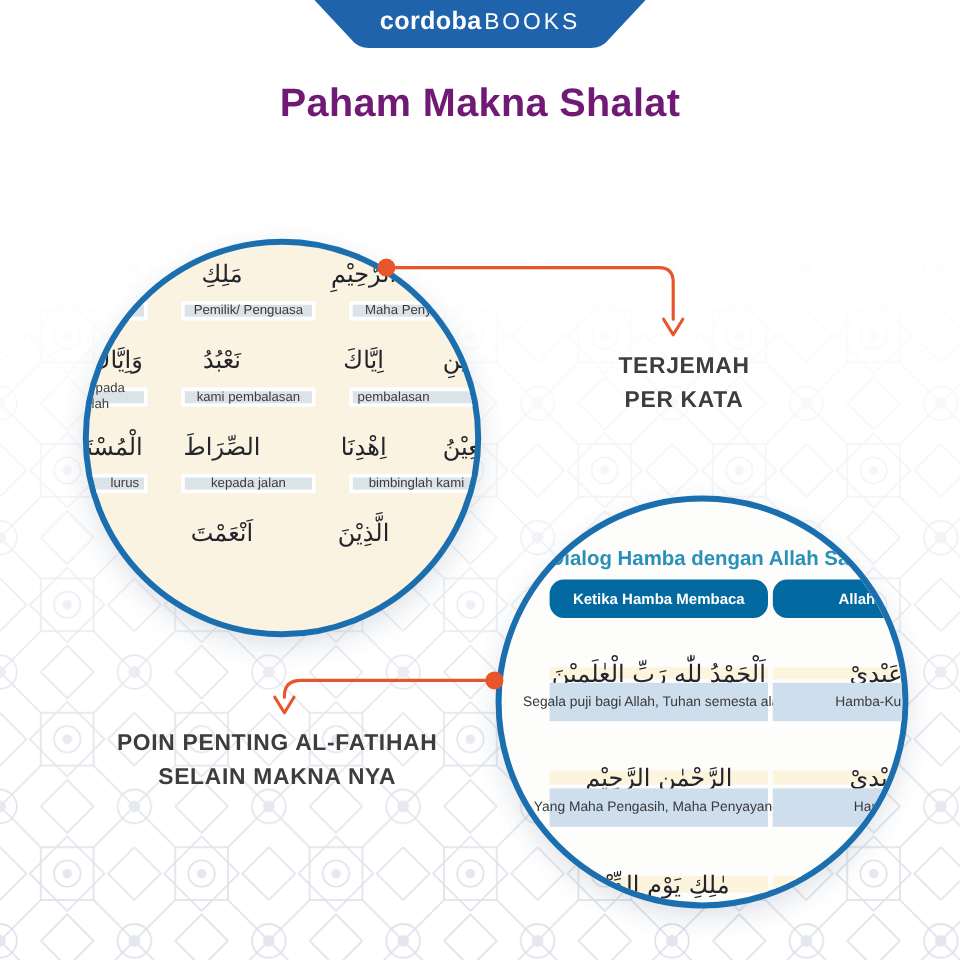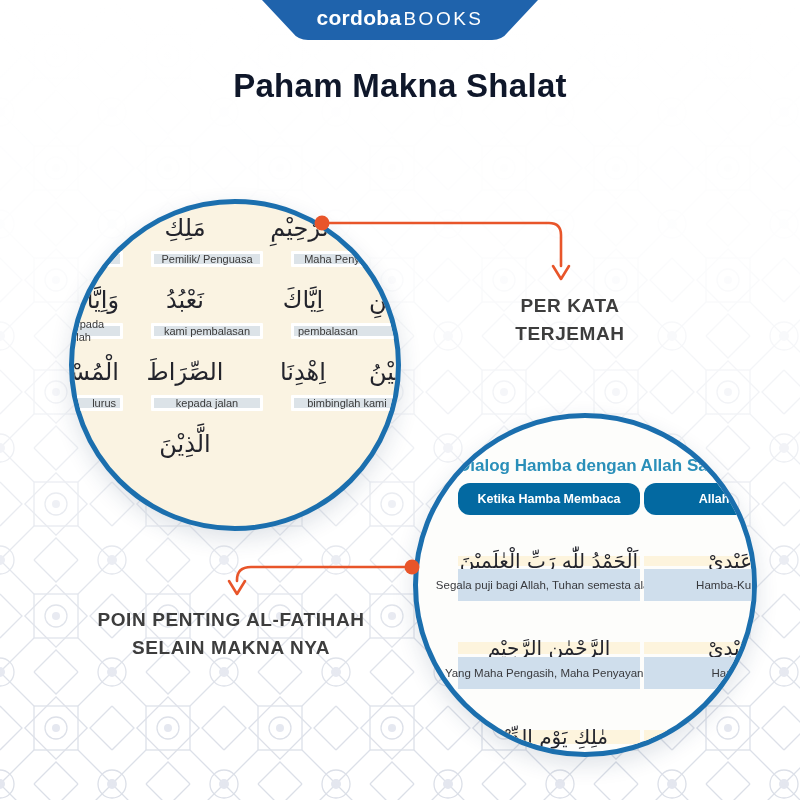--- a/index.html
+++ b/index.html
@@ -17,35 +17,35 @@
   .banner { position:absolute; left:262px; top:0; width:276px; height:40px; z-index:3; }
   .banner svg { position:absolute; left:0; top:0; }
   .banner-text { position:absolute; left:0; top:6px; width:100%; text-align:center; color:#fff; white-space:nowrap; }
   .b-bold { font-weight:bold; font-size:21px; letter-spacing:.3px; }
   .b-reg  { font-weight:normal; font-size:19px; letter-spacing:2.5px; margin-left:2px; }
 
   
   .title { position:absolute; left:0; top:64px; width:800px; text-align:center; z-index:3;
            font-weight:bold; font-size:33px; letter-spacing:.3px; line-height:44px; }
   .title .t1 { color:#1b74bb; }
-  .title .t2 { color:#0f172a;text-align:center; }
+  .title .t2 { color:#701a75;text-align:center; }
 
   
   .circle { position:absolute; border:5px solid #1b6fae; border-radius:50%; overflow:hidden;
             z-index:4; box-shadow:0 8px 22px rgba(25,60,95,.14); }
   .circle-left  { left:69px;  top:199px; width:332px; height:332px; background:#faf3e2; }
   .circle-right { left:413px; top:413px; width:344px; height:344px; background:#fdfdfb; }
 
   
   .word-sheet { position:absolute; left:-63px; top:1px; width:466px; }
   .w-row { display:flex; column-gap:6px; }
   .w-row > div { width:112px; flex:none; display:flex; align-items:center; justify-content:center; text-align:center; }
   .w-row.ar { height:46px; }
   .w-row.tr { height:16px; margin-bottom:10px;gap:28px; }
-  .w-ar { font-family:"DejaVu Sans", sans-serif; font-size:24px; color:#23242c; }
+  .w-ar { font-family:"DejaVu Sans", sans-serif; font-size:20px; color:#23242c; }
   .w-tr { background:#dce3e8; border:3px solid #fff; border-radius:1px;
           font-size:11px; line-height:1.15; color:#3a3a3a; }
   .w-row > div:first-child { justify-content:flex-end; padding-right:4px; }
   .w-row > div:last-child  { justify-content:flex-start; padding-left:4px; }
 
   
   .dialog-sheet { position:absolute; left:40px; top:38px; width:420px; }
   .d-title { font-weight:bold; font-size:17px; color:#2a8fb9; white-space:nowrap; line-height:20px; margin-bottom:7px; }
   .d-grid { display:grid; grid-template-columns:182px 172px; column-gap:4px; row-gap:3px;
             grid-template-rows:32px 48px 32px 50px 32px 52px; }
@@ -142,20 +142,21 @@
         <div class="w-ar">نَسْتَعِيْنُ</div>
       </div>
       <div class="w-row tr">
         <div class="w-tr">lurus</div>
         <div class="w-tr">kepada jalan</div>
         <div class="w-tr">bimbinglah kami</div>
         <div class="w-tr">kami mohon pertolongan</div>
       </div>
       <div class="w-row ar">
         <div class="w-ar"></div>
+        <div class="w-ar">اَنْعَمْتَ</div>
         <div class="w-ar">الَّذِيْنَ</div>
         <div class="w-ar"></div>
       </div>
     </div>
   </div>
 
   <div class="circle circle-right">
     <div class="dialog-sheet">
       <div class="d-title">Dialog Hamba dengan Allah Saat M</div>
       <div class="d-grid">
@@ -182,21 +183,21 @@
       <path d="M553 266 L561 279 L569 266"></path>
     </g>
     <g stroke="#e8552a" stroke-width="2.6" fill="none" stroke-linecap="round" stroke-linejoin="round">
       <circle cx="412" cy="567" r="7.5" fill="#e8552a" stroke="none"></circle>
       <path d="M405 567 H251 Q237 567 237 580 V 581"></path>
       <path d="M229 581 L237 594 L245 581"></path>
     </g>
   </svg>
 
   <div class="callout callout-terjemah">
+    <div>TERJEMAH</div>
     <div>PER KATA</div>
-    <div>TERJEMAH</div>
   </div>
   <div class="callout callout-poin">
     <div>POIN PENTING AL-FATIHAH</div>
     <div>SELAIN MAKNA NYA</div>
   </div>
 
 </div>
 
 </body></html>

